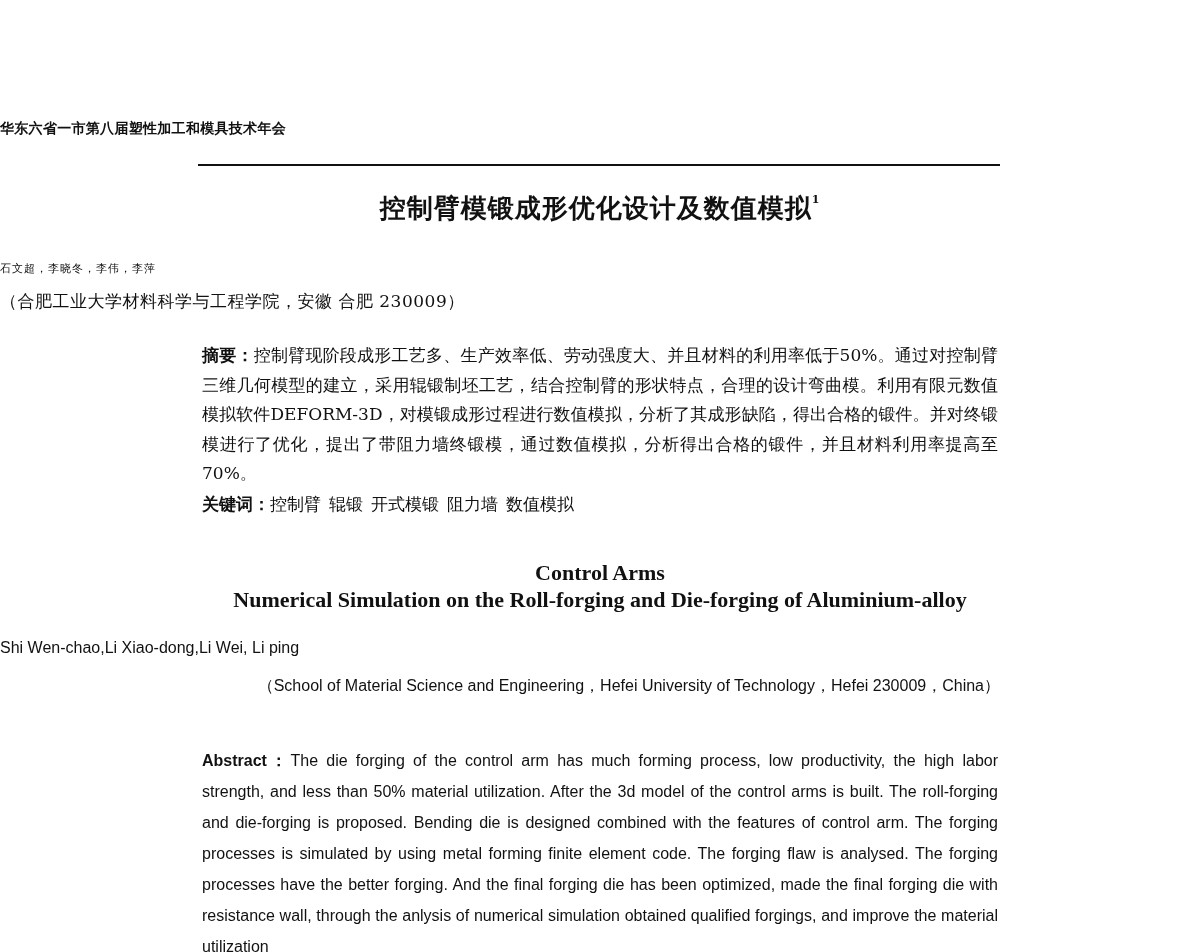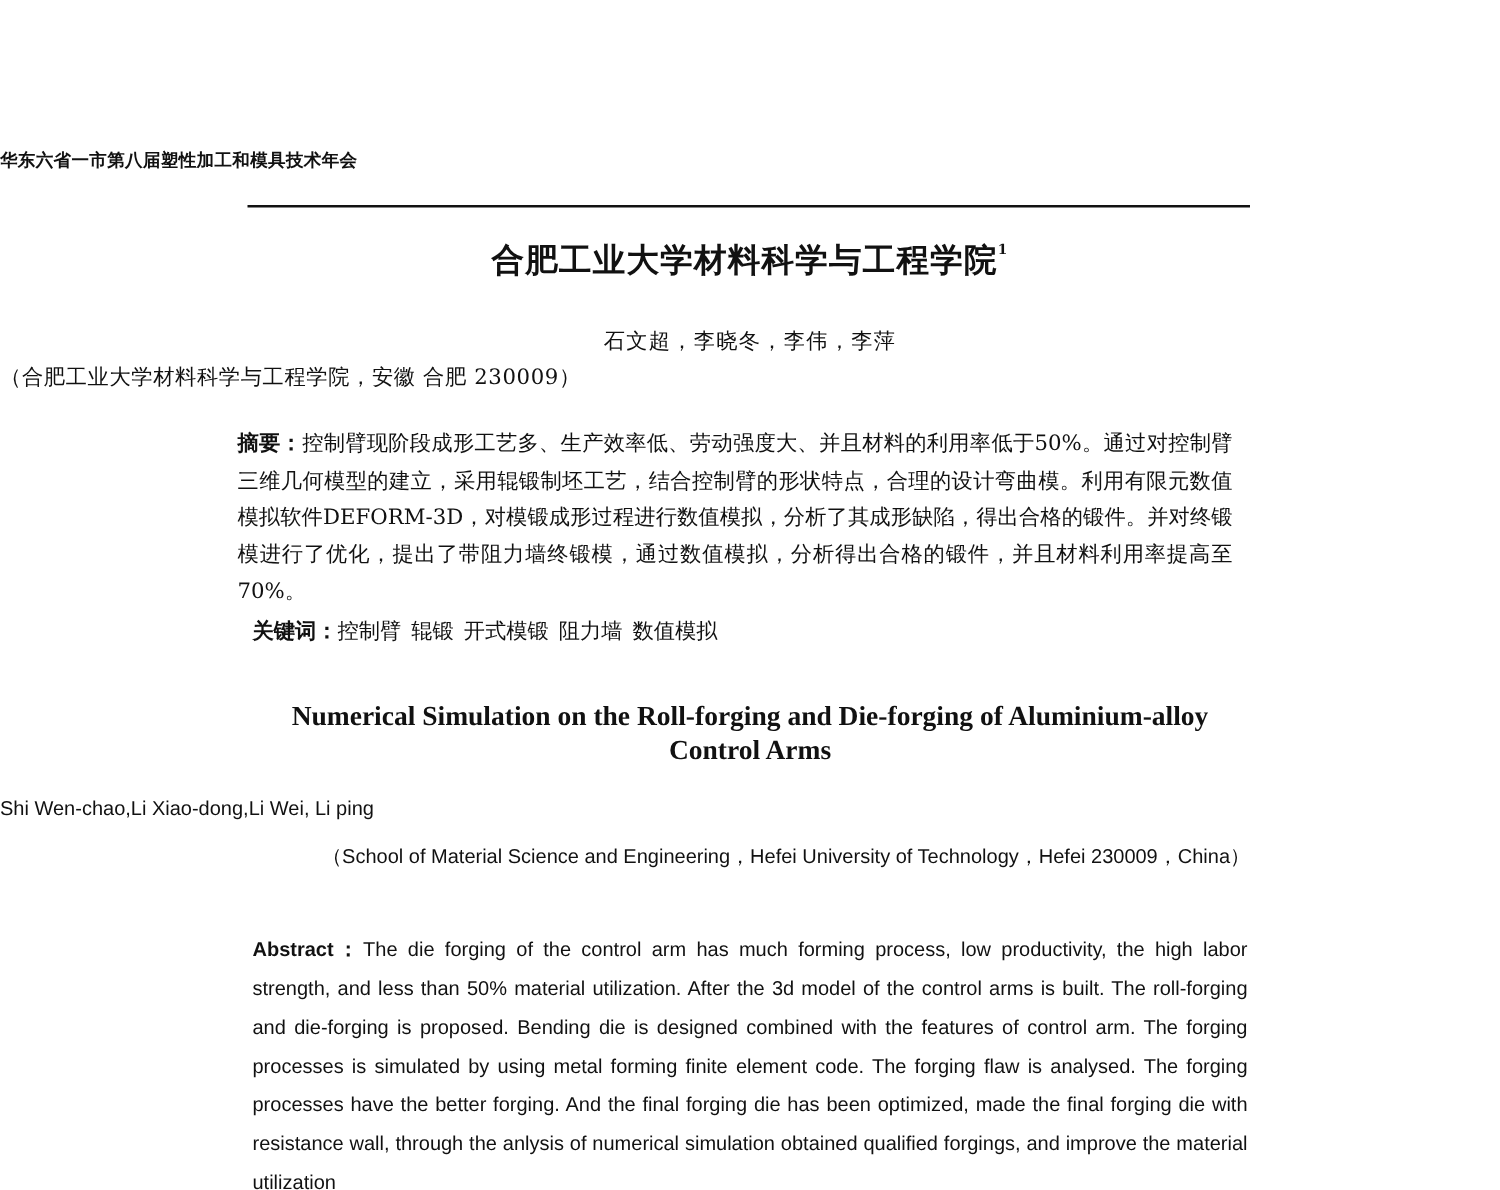--- a/index.html
+++ b/index.html
@@ -12,29 +12,29 @@
     .head-rule {
       position: absolute; left: 198px; top: 164px; width: 802px; height: 0;
       border-top: 2px solid #111;
     }
     .title-cn {
       position: absolute; left: 0; width: 1200px; top: 191px; text-align: center;
       font-family: "DejaVu Serif", serif; font-size: 26px; font-weight: bold; letter-spacing: 1px;
     }
     .title-cn sup { font-size: 11px; vertical-align: top; position: relative; top: 2px; }
     .authors-cn {
-      position: absolute; left: 0; width: 1200px; top: 261px; text-align: center;
-      font-family: "DejaVu Serif", serif; font-size: 17px; letter-spacing: 1px;
+      position: absolute; left: 0; width: 1200px; top: 261px; text-align: left;
+      font-family: "DejaVu Serif", serif; font-size: 11px; letter-spacing: 1px;
     }
     .affil-cn {
       position: absolute; left: 0; width: 976px; top: 290px; text-align: left;
       font-family: "DejaVu Serif", serif; font-size: 17px; letter-spacing: 0.5px;
     }
     .abstract-cn {
-      position: absolute; left: 190px; top: 341px; width: 796px;
+      position: absolute; left: 202px; top: 341px; width: 796px;
       font-family: "DejaVu Serif", serif; font-size: 17px; line-height: 29.5px;
       text-align: justify; text-align-last: left;
     }
     .abstract-cn .lbl { font-weight: bold; }
     .kw-cn {
       position: absolute; left: 202px; top: 493px; width: 796px;
       font-family: "DejaVu Serif", serif; font-size: 17px;
     }
     .kw-cn .lbl { font-weight: bold; }
     .kw-cn .kw { margin-right: 8px; }
@@ -57,33 +57,33 @@
     }
     .abstract-en .lbl { font-weight: bold; }
   </style>
 </head>
 <body>
 
 <div class="page">
   <div class="running-head">华东六省一市第八届塑性加工和模具技术年会</div>
   <div class="head-rule"></div>
 
-  <div class="title-cn"><span>合肥工业大学材料科学与工程学院</span><sup>1</sup></div>
+  <div class="title-cn"><span>控制臂模锻成形优化设计及数值模拟</span><sup>1</sup></div>
 
   <div class="authors-cn">石文超，李晓冬，李伟，李萍</div>
   <div class="affil-cn">（合肥工业大学材料科学与工程学院，安徽 合肥 230009）</div>
 
   <div class="abstract-cn"><span class="lbl">摘要：</span><span>控制臂现阶段成形工艺多、生产效率低、劳动强度大、并且材料的利用率低于50%。通过对控制臂三维几何模型的建立，采用辊锻制坯工艺，结合控制臂的形状特点，合理的设计弯曲模。利用有限元数值模拟软件DEFORM-3D，对模锻成形过程进行数值模拟，分析了其成形缺陷，得出合格的锻件。并对终锻模进行了优化，提出了带阻力墙终锻模，通过数值模拟，分析得出合格的锻件，并且材料利用率提高至70%。</span></div>
 
   <div class="kw-cn">
     <span class="lbl">关键词：</span><span class="kw">控制臂</span><span class="kw">辊锻</span><span class="kw">开式模锻</span><span class="kw">阻力墙</span><span class="kw">数值模拟</span>
   </div>
 
   <div class="title-en">
+    <div>Control Arms</div>
     <div>Numerical Simulation on the Roll-forging and Die-forging of Aluminium-alloy</div>
-    <div>Control Arms</div>
   </div>
 
   <div class="authors-en">Shi Wen-chao,Li Xiao-dong,Li Wei, Li ping</div>
   <div class="affil-en">（School of Material Science and Engineering，Hefei University of Technology，Hefei 230009，China）</div>
 
   <div class="abstract-en"><span class="lbl">Abstract：</span><span>The die forging of the control arm has much forming process, low productivity, the high labor strength, and less than 50% material utilization. After the 3d model of the control arms is built. The roll-forging and die-forging is proposed. Bending die is designed combined with the features of control arm. The forging processes is simulated by using metal forming finite element code. The forging flaw is analysed. The forging processes have the better forging. And the final forging die has been optimized, made the final forging die with resistance wall, through the anlysis of numerical simulation obtained qualified forgings, and improve the material utilization</span></div>
 </div>
 
 </body></html>

